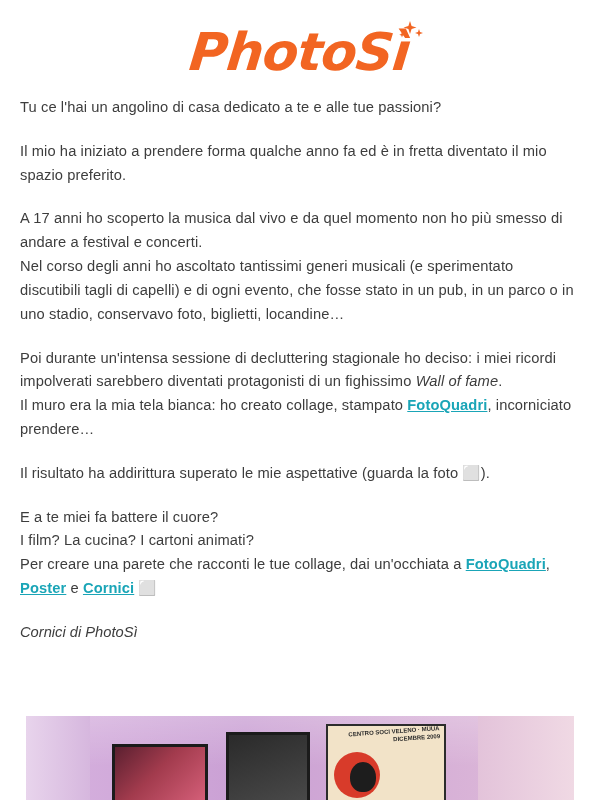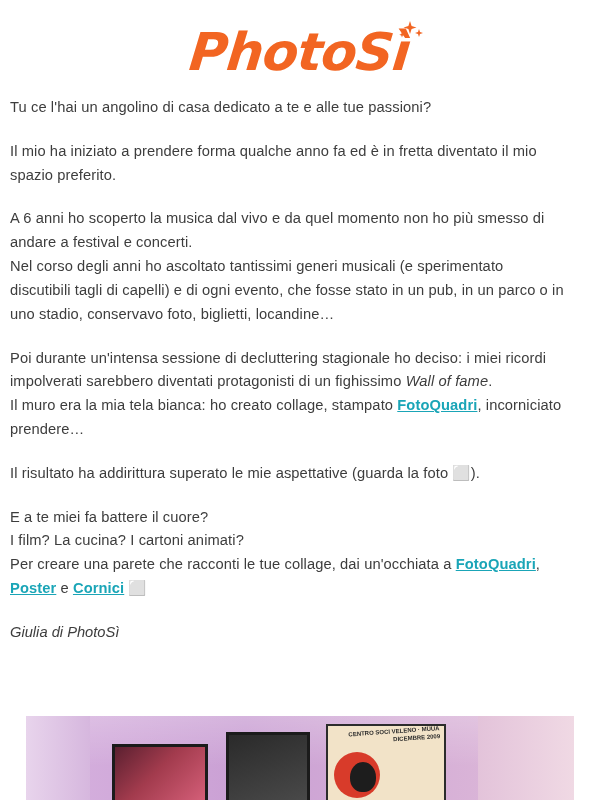--- a/index.html
+++ b/index.html
@@ -46,21 +46,21 @@
     position: absolute;
     top: -6px;
     right: -14px;
     width: 34px;
     height: 26px;
   }
   .sparkles svg { display: block; }
 
   
   .content {
-    padding: 0 10px;
+    padding: 0 20px;
     box-sizing: border-box;
   }
   .para {
     font-size: 14.7px;
     line-height: 1.62;
     color: #3d3d3d;
     margin: 0 0 20px 0;
     letter-spacing: 0.1px;
   }
   .line {
@@ -203,21 +203,21 @@
     <p class="para">
       <span class="line">Tu ce l'hai un angolino di casa dedicato a te e alle tue passioni?</span>
     </p>
 
     <p class="para">
       <span>Il mio ha iniziato a prendere forma qualche anno fa ed è in fretta diventato il mio</span>
       <span class="line">spazio preferito.</span>
     </p>
 
     <p class="para">
-      <span>A 6 anni ho scoperto la musica dal vivo e da quel momento non ho più smesso di</span>
+      <span>A 17 anni ho scoperto la musica dal vivo e da quel momento non ho più smesso di</span>
       <span class="line">andare a festival e concerti.</span>
       <span class="line">Nel corso degli anni ho ascoltato tantissimi generi musicali (e sperimentato</span>
       <span class="line">discutibili tagli di capelli) e di ogni evento, che fosse stato in un pub, in un parco o in</span>
       <span class="line">uno stadio, conservavo foto, biglietti, locandine…</span>
     </p>
 
     <p class="para">
       <span>Poi durante un'intensa sessione di decluttering stagionale ho deciso: i miei ricordi</span>
       <span class="line">
         <span>impolverati sarebbero diventati protagonisti di un fighissimo </span><span class="em">Wall of fame</span><span>.</span>
@@ -236,21 +236,21 @@
       <span>E a te miei fa battere il cuore?</span>
       <span class="line">I film? La cucina? I cartoni animati?</span>
       <span class="line">
         <span>Per creare una parete che racconti le tue collage, dai un'occhiata a </span><a class="link teal" href="#">FotoQuadri</a><span>, </span>
       </span>
       <span class="line">
         <a class="link teal" href="#">Poster</a><span> e </span><a class="link teal" href="#">Cornici</a><span> ⬜</span>
       </span>
     </p>
 
-    <p class="signature">Giulia di PhotoSì</p>
+    <p class="signature">Cornici di PhotoSì</p>
   </div>
 
   <div class="photo">
     <div class="wall"></div>
     <div class="sidecurtain"></div>
     <div class="rightwall"></div>
     <div class="frame frame-1"></div>
     <div class="frame frame-2"></div>
     <div class="poster">
       <div class="blob"></div>

